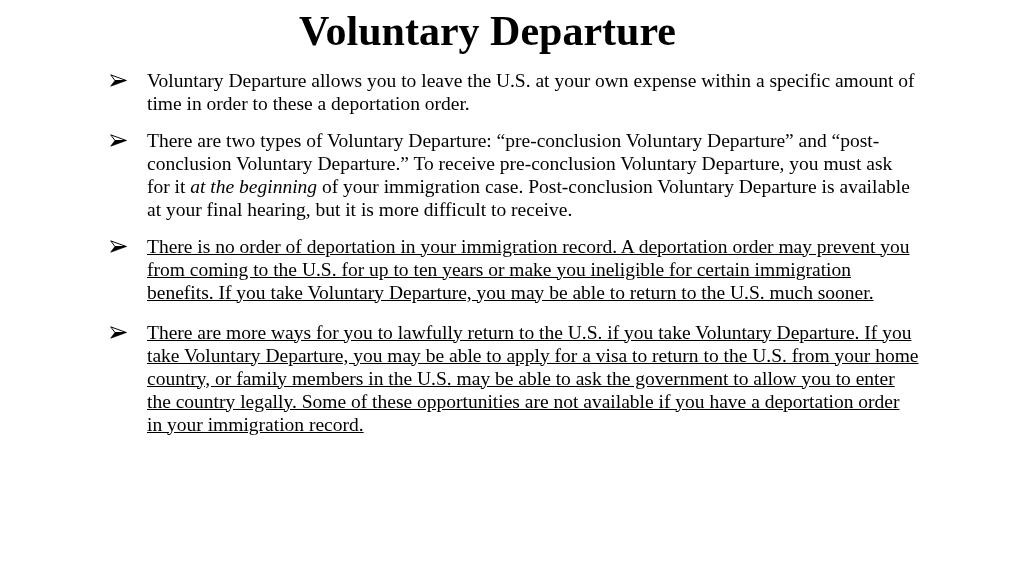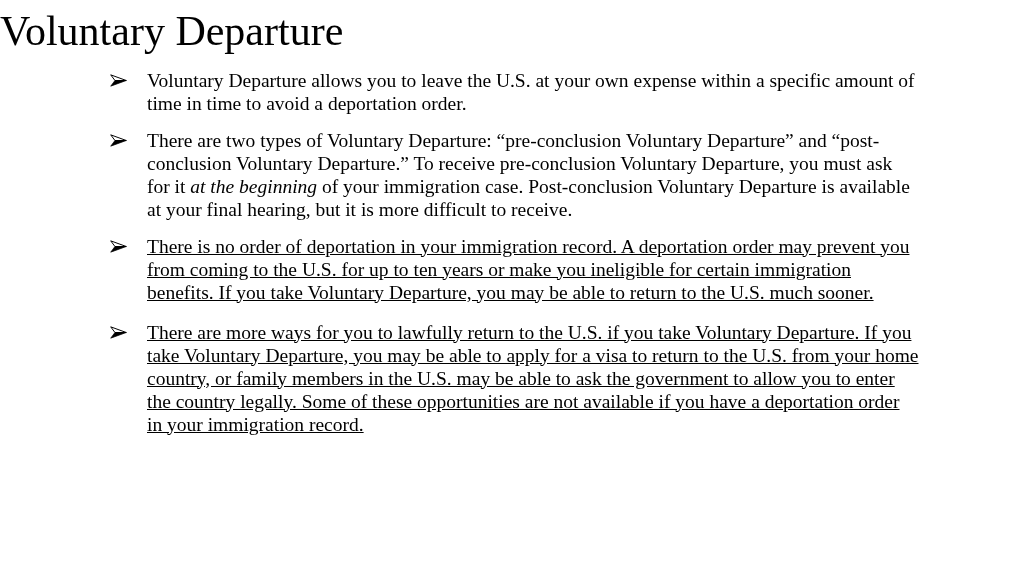--- a/index.html
+++ b/index.html
@@ -9,22 +9,23 @@
     height: 565px;
     background: #ffffff;
     color: #000000;
     font-family: "Liberation Serif", "DejaVu Serif", serif;
     overflow: hidden;
   }
   .title {
     margin: 0;
     padding-top: 5px;
     width: 975px;
+    text-align: center;
     font-size: 42px;
-    font-weight: 400;
+    font-weight: 700;
     line-height: 1.25;
   }
   .section-heading {
     margin: 21px 0 0 65px;
     font-size: 20px;
     font-weight: 400;
     text-decoration: underline;
     line-height: 24px;
   }
   .sub-heading {
@@ -66,21 +67,21 @@
 
 
   <ul class="bullets">
     <li>
       <span class="marker">
           <svg viewBox="0 0 24 18" xmlns="http://www.w3.org/2000/svg">
             <path d="M23,9 L1,1 L7,9 Z" fill="#ffffff" stroke="#000000" stroke-width="1.4" stroke-linejoin="round"></path>
             <path d="M23,9 L7,9 L1,17 Z" fill="#000000" stroke="#000000" stroke-width="1" stroke-linejoin="round"></path>
           </svg>
         </span>
-      <span>Voluntary Departure allows you to leave the U.S. at your own expense within a specific amount of time in time to avoid a deportation order.</span>
+      <span>Voluntary Departure allows you to leave the U.S. at your own expense within a specific amount of time in order to these a deportation order.</span>
     </li>
     <li>
       <span class="marker">
           <svg viewBox="0 0 24 18" xmlns="http://www.w3.org/2000/svg">
             <path d="M23,9 L1,1 L7,9 Z" fill="#ffffff" stroke="#000000" stroke-width="1.4" stroke-linejoin="round"></path>
             <path d="M23,9 L7,9 L1,17 Z" fill="#000000" stroke="#000000" stroke-width="1" stroke-linejoin="round"></path>
           </svg>
         </span>
       <span>There are two types of Voluntary Departure: “pre-conclusion Voluntary Departure” and “post-conclusion Voluntary Departure.” To receive pre-conclusion Voluntary Departure, you must ask for it </span><em class="italic-phrase">at the beginning</em><span> of your immigration case. Post-conclusion Voluntary Departure is available at your final hearing, but it is more difficult to receive.</span>
     </li>

